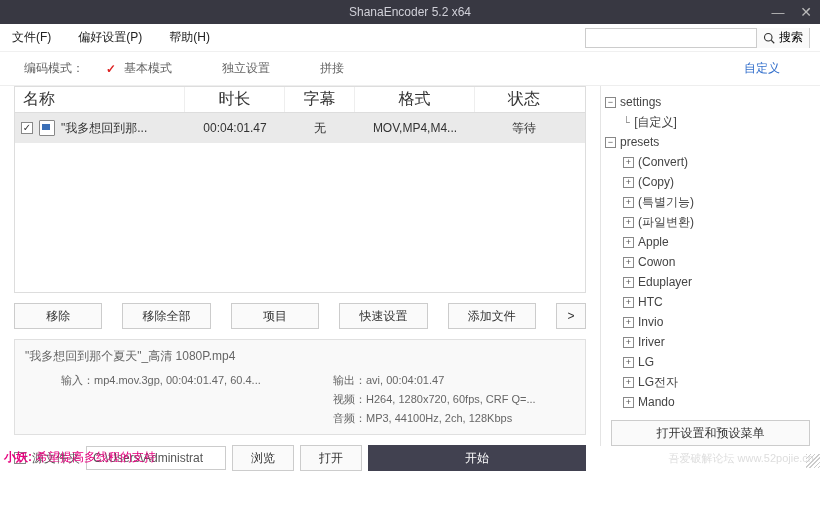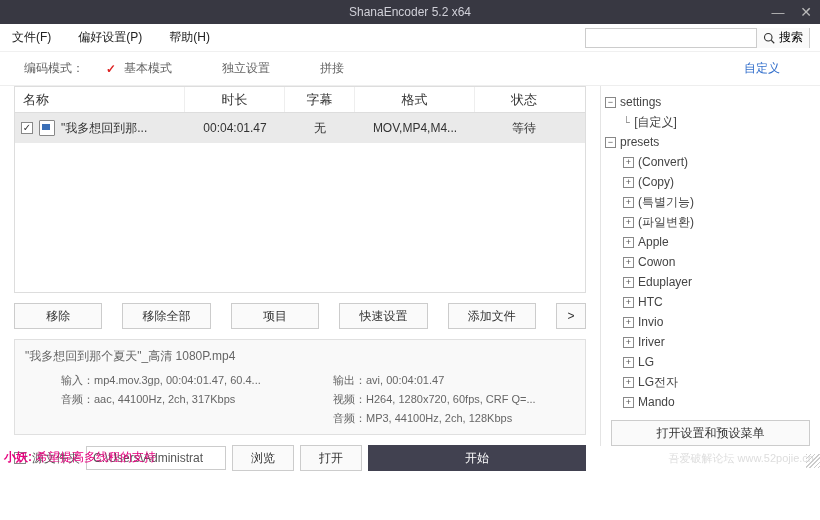--- a/index.html
+++ b/index.html
@@ -25,21 +25,21 @@
   .check-mark { width: 14px; height: 14px; margin-right: 6px; display: inline-flex; align-items: center; justify-content: center; color: #d22; font-weight: bold; }
   .check-empty { width: 14px; height: 14px; margin-right: 6px; }
   .custom-link { margin-left: auto; margin-right: 16px; color: #3470cc; }
   
   .main { display: flex; height: 360px; }
   .left-pane { flex: 1; display: flex; flex-direction: column; padding: 0 14px; }
   .right-pane { width: 220px; border-left: 1px solid #e4e4e4; display: flex; flex-direction: column; }
   
   .table { border: 1px solid #ddd; border-bottom: none; }
   .thead { display: flex; background: #fff; border-bottom: 1px solid #ddd; height: 26px; }
-  .th { display: flex; align-items: center; justify-content: center; border-right: 1px solid #eee; color: #333; font-size: 13px; }
+  .th { display: flex; align-items: center; justify-content: center; border-right: 1px solid #eee; color: #333; font-size: 16px; }
   .th:first-child { justify-content: flex-start; padding-left: 8px; }
   .th:last-child { border-right: none; }
   .col-name { width: 170px; }
   .col-dur { width: 100px; }
   .col-sub { width: 70px; }
   .col-fmt { width: 120px; }
   .col-stat { width: 98px; }
   .tbody { height: 180px; background: #fff; border-bottom: 1px solid #ddd; }
   .trow { display: flex; height: 30px; align-items: center; background: #eaeaea; }
   .td { display: flex; align-items: center; justify-content: center; font-size: 12px; color: #333; }
@@ -158,21 +158,20 @@
       <div class="btn">快速设置</div>
       <div class="btn">添加文件</div>
       <div class="btn small">&gt;</div>
     </div>
 
     <div class="info-panel">
       <div class="info-title">"我多想回到那个夏天"_高清 1080P.mp4</div>
       <div class="info-cols">
         <div class="info-col">
           <span>输入：mp4.mov.3gp, 00:04:01.47, 60.4...</span>
-          <span>音频：aac, 44100Hz, 2ch, 317Kbps</span>
         </div>
         <div class="info-col">
           <span>输出：avi, 00:04:01.47</span>
           <span>视频：H264, 1280x720, 60fps, CRF Q=...</span>
           <span>音频：MP3, 44100Hz, 2ch, 128Kbps</span>
         </div>
       </div>
     </div>
 
     <div class="action-row">

